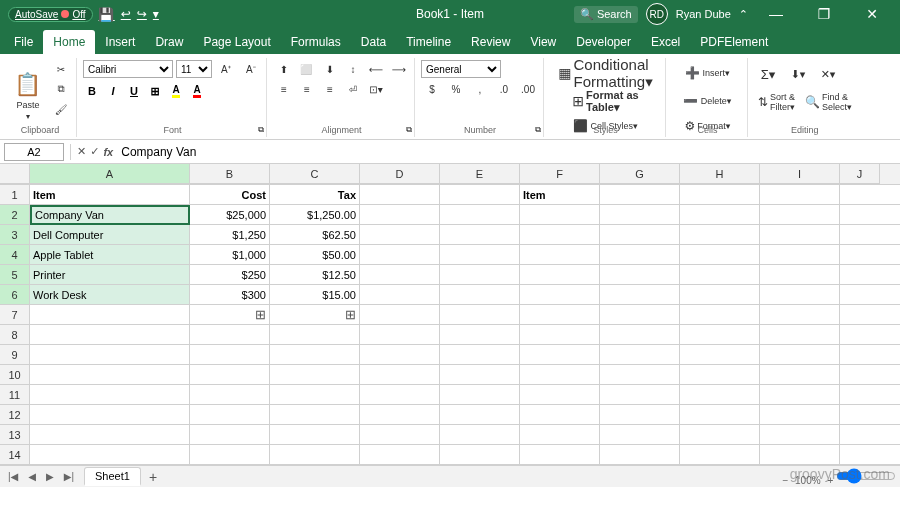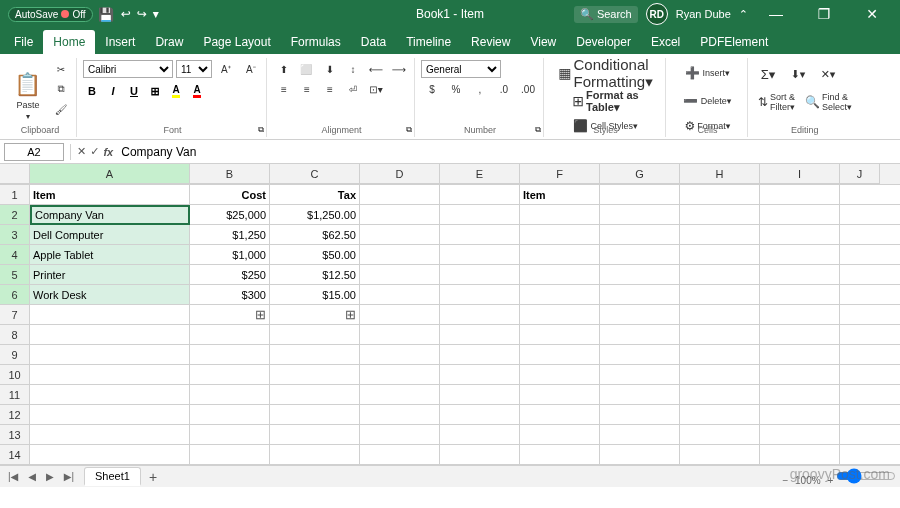--- a/index.html
+++ b/index.html
@@ -9,21 +9,21 @@
     .title-bar {
       background: #217346;
       color: white;
       height: 28px;
       display: flex;
       align-items: center;
       justify-content: space-between;
       padding: 0 8px;
       font-size: 12px;
     }
-    .title-bar-left { display: flex; align-items: center; gap: 6px; }
+    .title-bar-left { display: flex; align-items: center; gap: 6px; text-decoration: underline; }
     .title-bar-right { display: flex; align-items: center; gap: 8px; margin-left: auto; }
     .autosave-toggle {
       background: #1a5c38;
       border: 1px solid #4caf78;
       border-radius: 10px;
       padding: 1px 6px;
       font-size: 10px;
       color: white;
       display: flex; align-items: center; gap: 3px;
     }
@@ -310,21 +310,21 @@
     <span style="cursor:pointer; font-size:12px; color:white;">↪</span>
     <span style="cursor:pointer; font-size:12px; color:white;">▾</span>
   </div>
   <div style="position:absolute;left:50%;transform:translateX(-50%);font-size:12px;">Book1 - Item</div>
   <div class="title-bar-right">
 
     <div style="display:flex;align-items:center;background:rgba(255,255,255,0.15);border-radius:3px;padding:2px 6px;gap:3px;">
       <span style="font-size:11px;">🔍</span>
       <span style="font-size:11px;">Search</span>
     </div>
-    <div style="background:#185a30;border-radius:50%;width:22px;height:22px;display:flex;align-items:center;justify-content:center;font-size:10px;font-weight:bold;border:1px solid white;">RD</div>
+    <div style="background:#185a30;border-radius:50%;width:22px;height:22px;display:flex;align-items:center;justify-content:center;font-size:10px;font-weight:normal;border:1px solid white;">RD</div>
     <div style="font-size:11px;">Ryan Dube</div>
     <span style="cursor:pointer;font-size:11px;">⌃</span>
     <div class="win-btn">—</div>
     <div class="win-btn">❐</div>
     <div class="win-btn close">✕</div>
   </div>
 </div>
 
 <div class="ribbon-tabs">
   <div class="ribbon-tab">File</div>

